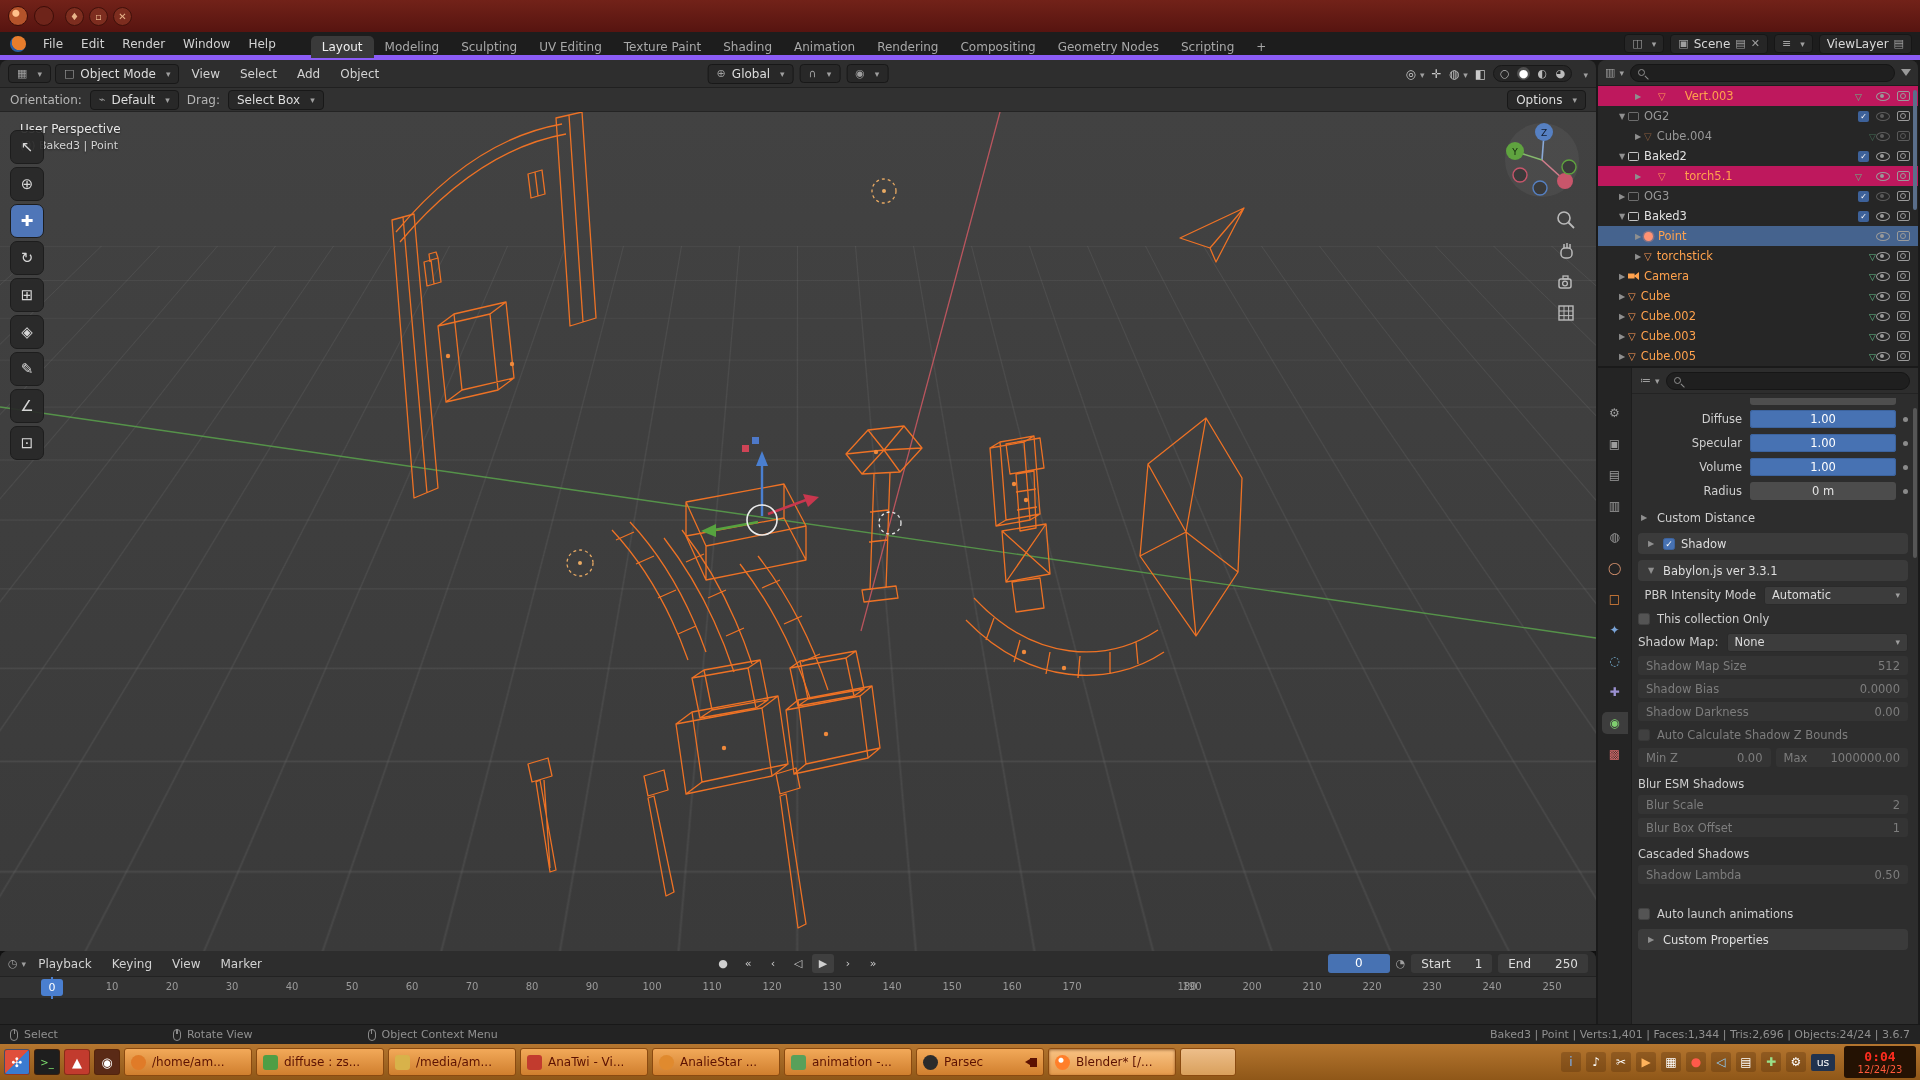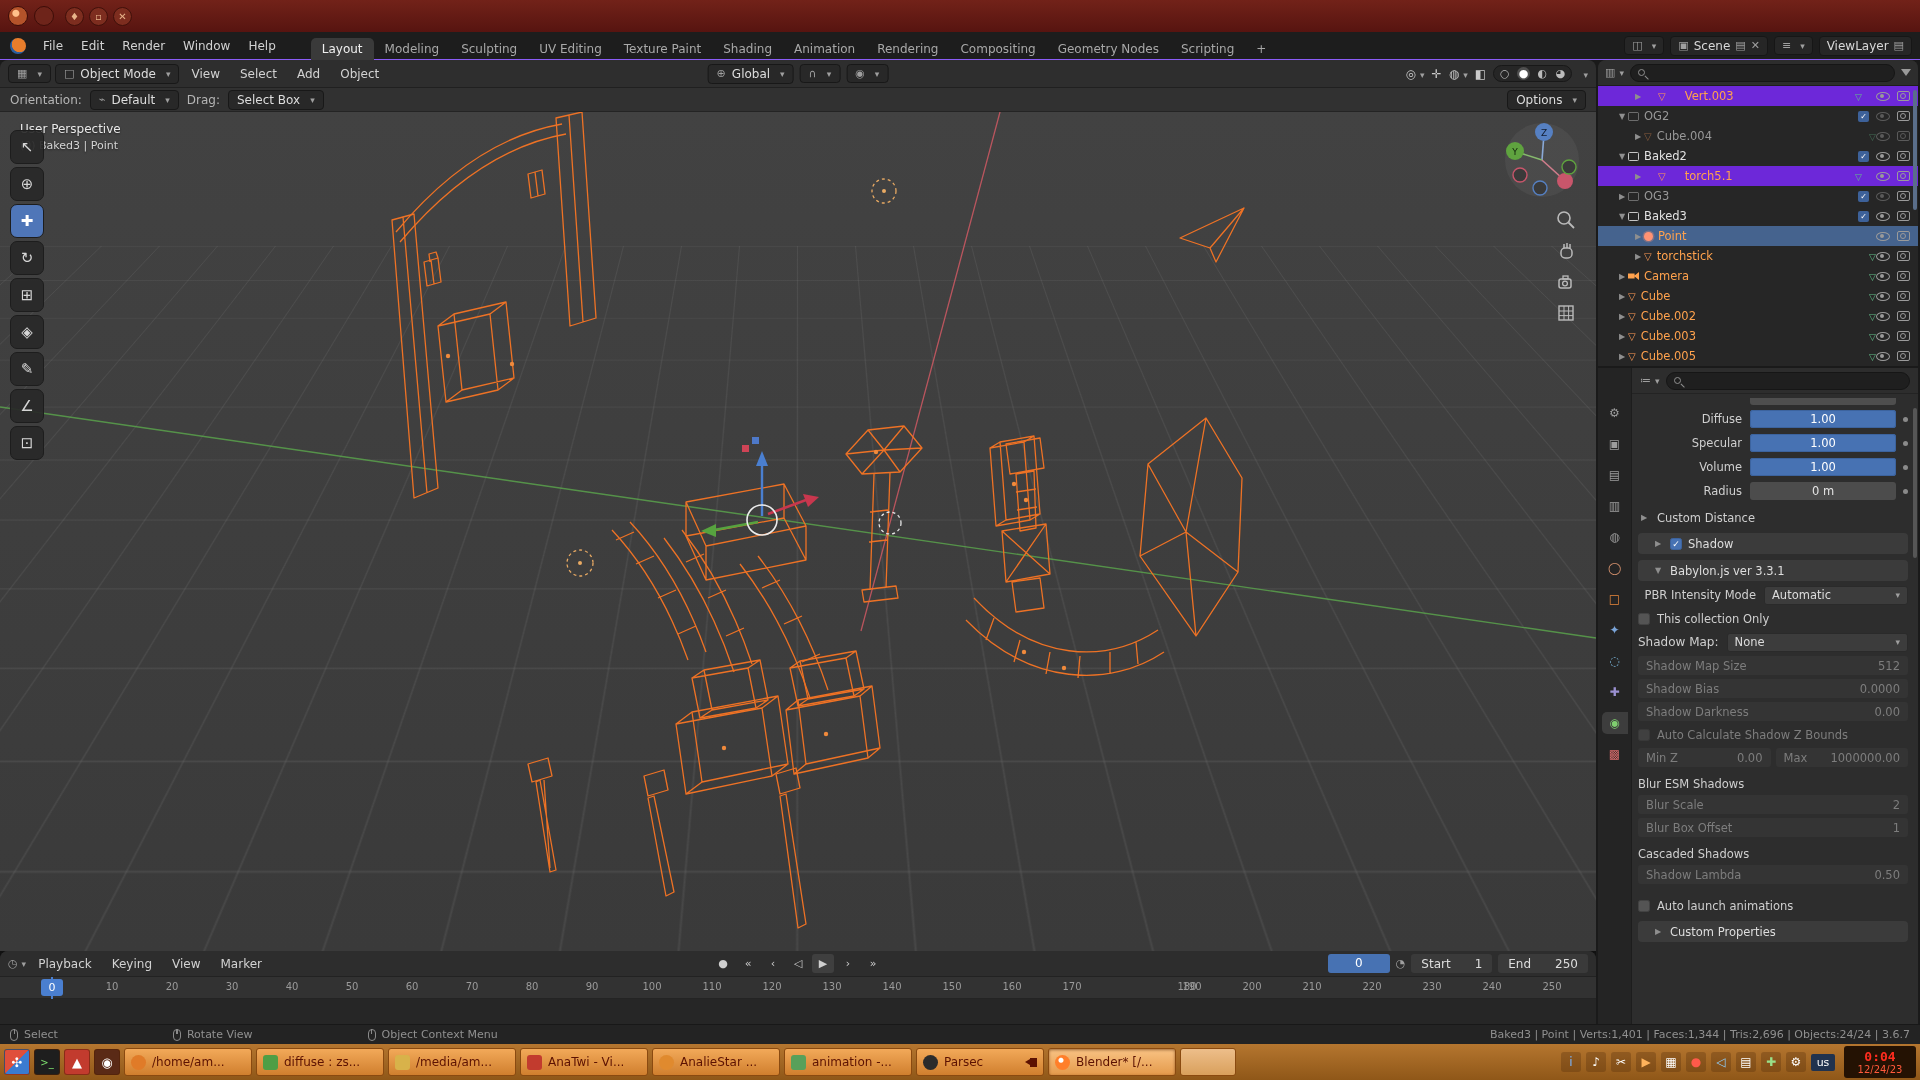--- a/index.html
+++ b/index.html
@@ -10,21 +10,21 @@
   .titlebar{position:absolute;left:0;top:0;width:1920px;height:32px;
     background:linear-gradient(#722219,#571410);display:flex;align-items:center;padding:0 8px;}
   .tb-ico{width:20px;height:20px;border-radius:50%;margin-right:6px;
     background:radial-gradient(circle at 38% 35%,#ffc08a 0 3px,#b4532a 4px 100%);border:1px solid #3d0d08;}
   .tb-title{flex:1;text-align:center;color:#eda05f;font-size:13px;}
   .tb-btn{width:19px;height:19px;border-radius:50%;background:#7d2d1f;border:1px solid #40100a;
     color:#e8b48a;font-size:10px;line-height:17px;text-align:center;margin-left:5px;}
 
   
   .menubar{position:absolute;left:0;top:32px;width:1920px;height:28px;background:#1d1d1d;
-    display:flex;align-items:center;padding:0 8px;border-bottom:1px solid #8b5cf6;}
+    display:flex;align-items:center;padding:0 8px;border-bottom:5px solid #8b5cf6;}
   .blogo{width:16px;height:16px;border-radius:50%;background:radial-gradient(circle at 60% 40%,#e87d2c 0 55%,#2a5ea0 60% 100%);margin:0 8px 0 2px;}
   .menu-item{padding:3px 9px;color:#d2d2d2;border-radius:3px;}
   .wtabs{display:flex;margin-left:26px;height:28px;align-items:flex-end;}
   .wtab{padding:4px 11px;color:#a8a8a8;font-size:12px;border-radius:5px 5px 0 0;}
   .wtab.active{background:#3a3a3a;color:#efefef;}
   .mb-right{margin-left:auto;display:flex;align-items:center;gap:6px;}
   .pillw{display:flex;align-items:center;gap:5px;background:#262626;border:1px solid #161616;
     border-radius:4px;padding:2px 7px;color:#d8d8d8;}
   .gl{color:#9f9f9f;font-size:11px;}
 
@@ -66,21 +66,21 @@
   
   .rightpanel{position:absolute;left:1596px;top:60px;width:324px;height:964px;background:#1a1a1a;}
   .outliner{position:absolute;left:2px;top:0;width:320px;height:306px;background:#262626;border-radius:8px 8px 0 0;overflow:hidden;}
   .ohead{height:26px;background:#2d2d2d;display:flex;align-items:center;gap:6px;padding:0 7px;border-bottom:1px solid #1e1e1e;}
   .search{flex:1;height:18px;background:#1f1f1f;border:1px solid #161616;border-radius:9px;
     display:flex;align-items:center;gap:5px;padding:0 7px;color:#8a8a8a;}
   .i-mag{width:7px;height:7px;border:1.4px solid #8f8f8f;border-radius:50%;position:relative;flex:0 0 auto;}
   .i-mag::after{content:"";position:absolute;width:5px;height:1.4px;background:#8f8f8f;transform:rotate(45deg);left:5px;top:7px;}
   .i-funnel{width:0;height:0;border-left:5px solid transparent;border-right:5px solid transparent;border-top:7px solid #9a9a9a;}
   .orow{height:20px;display:flex;align-items:center;padding-right:8px;font-size:11.5px;}
-  .orow.sel{background:#6d28d9;gap:14px;}
+  .orow.sel{background:#be185d;gap:14px;}
   .orow.active{background:#45638e;}
   .ind1{padding-left:18px;} .ind2{padding-left:34px;}
   .dis{width:12px;color:#8f8f8f;font-size:8px;text-align:center;flex:0 0 auto;}
   .dis.closed::before{content:"▶";} .dis.open::before{content:"▼";}
   .i-mesh::before{content:"▽";color:#ff9a55;font-size:10px;}
   .i-data::before{content:"▽";color:#63c08a;font-size:9px;margin-left:4px;}
   .i-coll{width:11px;height:9px;border:1.3px solid #c4c4c4;border-radius:1.5px;flex:0 0 auto;}
   .i-light{width:9px;height:9px;border-radius:50%;background:#ff9273;box-shadow:0 0 0 1.5px rgba(255,146,115,.3);flex:0 0 auto;}
   .i-camobj{width:11px;height:8px;background:#ffa24d;clip-path:polygon(0 20%,60% 20%,60% 45%,100% 0,100% 100%,60% 55%,60% 80%,0 80%);flex:0 0 auto;}
   .olabel{margin-left:5px;white-space:nowrap;overflow:hidden;flex:1;}
@@ -105,21 +105,21 @@
   .props-top{height:26px;display:flex;align-items:center;gap:6px;padding:0 8px;background:#2d2d2d;border-bottom:1px solid #232323;}
   .props-body{padding:4px 10px 6px 6px;display:flex;flex-direction:column;gap:4px;overflow:hidden;}
   .pcut{height:7px;background:#4e4e4e;border-radius:0 0 3px 3px;margin-left:112px;margin-right:12px;}
   .prow{display:flex;align-items:center;height:20px;}
   .plabel{flex:0 0 112px;text-align:right;padding-right:8px;color:#cfcfcf;font-size:11.5px;}
   .pslider{flex:1;height:18px;background:#4772b3;border-radius:3px;text-align:center;color:#fff;
     line-height:18px;font-size:11.5px;box-shadow:inset 0 0 0 1px #3c639e;}
   .pinput{flex:1;height:18px;background:#4c4c4c;border-radius:3px;text-align:center;color:#e4e4e4;line-height:18px;font-size:11.5px;}
   .pdot{width:5px;height:5px;border-radius:50%;background:#8a8a8a;margin-left:7px;flex:0 0 auto;}
   .phead{height:21px;background:#3b3b3b;border-radius:4px;display:flex;align-items:center;gap:6px;
-    padding:0 14px;color:#dedede;font-size:11.5px;margin-top:2px;}
+    padding:0 7px;color:#dedede;font-size:11.5px;margin-top:2px;}
   .pdrop{flex:1;height:19px;background:#3c3c3c;border:1px solid #2a2a2a;border-radius:3px;
     display:flex;align-items:center;justify-content:space-between;padding:0 7px;color:#dcdcdc;font-size:11.5px;}
   .pfield{height:19px;background:#343434;border-radius:3px;display:flex;justify-content:space-between;
     align-items:center;padding:0 8px;color:#7d7d7d;font-size:11.5px;}
   .pcheckrow{display:flex;align-items:center;gap:7px;color:#cfcfcf;font-size:11.5px;height:19px;}
   .pcb{width:12px;height:12px;border-radius:2.5px;background:#545454;border:1px solid #434343;flex:0 0 auto;
     color:#fff;font-size:9px;line-height:11px;text-align:center;}
   .pcb.checked{background:#4772b3;border-color:#3c639e;}
   .pcb.checked::before{content:"✓";}
   .pplain{color:#cfcfcf;font-size:11.5px;margin-top:6px;}
@@ -708,21 +708,21 @@
           <span>Blur Box Offset</span>
           <span>1</span>
         </div>
 
         <div class="pplain">Cascaded Shadows</div>
         <div class="pfield">
           <span>Shadow Lambda</span>
           <span>0.50</span>
         </div>
 
-        <div class="pcheckrow" style="margin-top:8px;">
+        <div class="pcheckrow" style="margin-top:16px;">
           <span class="pcb"></span>
           <span>Auto launch animations</span>
         </div>
 
         <div class="phead">
           <span class="dis closed"></span>
           <span>Custom Properties</span>
         </div>
       </div>
       <div class="pscroll"></div>

